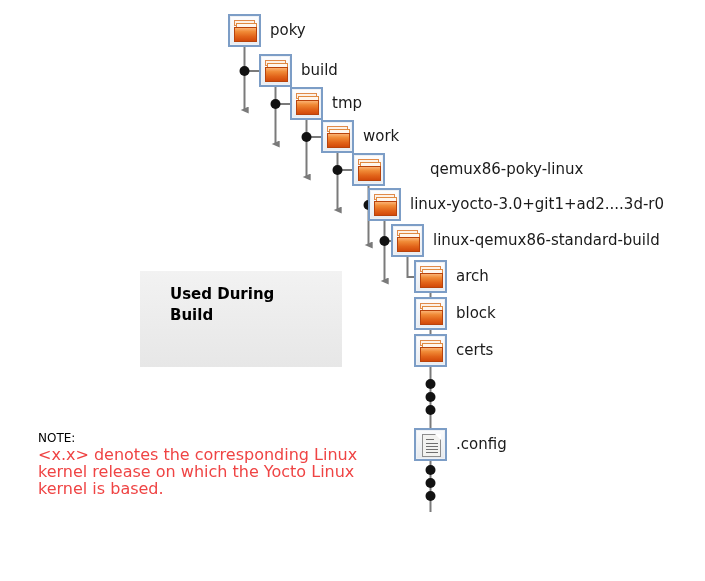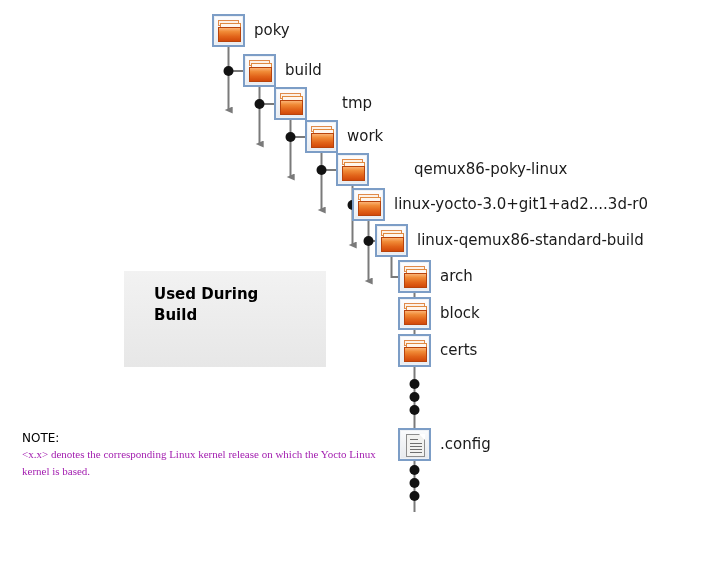--- a/index.html
+++ b/index.html
@@ -12,21 +12,21 @@
     width: 705px;
     height: 581px;
     position: relative;
     overflow: hidden;
     font-family: "DejaVu Sans", "Liberation Sans", sans-serif;
     color: #000000;
   }
 
   #stage {
     position: absolute;
-    left: 0; top: 0;
+    left: 16px; top: 0;
     width: 574px;
     height: 581px;
   }
 
   
   #wires {
     position: absolute;
     left: 0; top: 0;
     width: 705px;
     height: 581px;
@@ -150,24 +150,23 @@
     top: 430px;
     width: 370px;
   }
   #note .note-title {
     font-size: 12px;
     font-weight: normal;
     line-height: 16px;
     color: #000000;
   }
   #note .note-body {
-    font-size: 11px;
+    font-size: 16px;
     line-height: 17px;
-    color: #a21caf;
-    font-family: Liberation Serif, serif;
+    color: #ef4444;
   }
 </style>
 </head>
 <body>
 
 <div id="stage">
 
   <svg id="wires" viewBox="0 0 705 581" width="705" height="581">
     <defs>
       <marker id="arrowhead" markerWidth="9" markerHeight="9" refX="3.5" refY="4.2" orient="auto" markerUnits="userSpaceOnUse">
@@ -238,21 +237,21 @@
   <div class="node" style="left:243px; top:54px;">
     <span class="icon">
       <span class="inner"></span>
         <span class="fold-back2"></span>
         <span class="fold-back1"></span>
         <span class="fold-front"></span>
     </span>
     <span class="label">build</span>
   </div>
 
-  <div class="node" style="left:274px; top:87px;gap:26px;">
+  <div class="node" style="left:274px; top:87px;">
     <span class="icon">
       <span class="inner"></span>
         <span class="fold-back2"></span>
         <span class="fold-back1"></span>
         <span class="fold-front"></span>
     </span>
     <span class="label">tmp</span>
   </div>
 
   <div class="node" style="left:305px; top:120px;">

